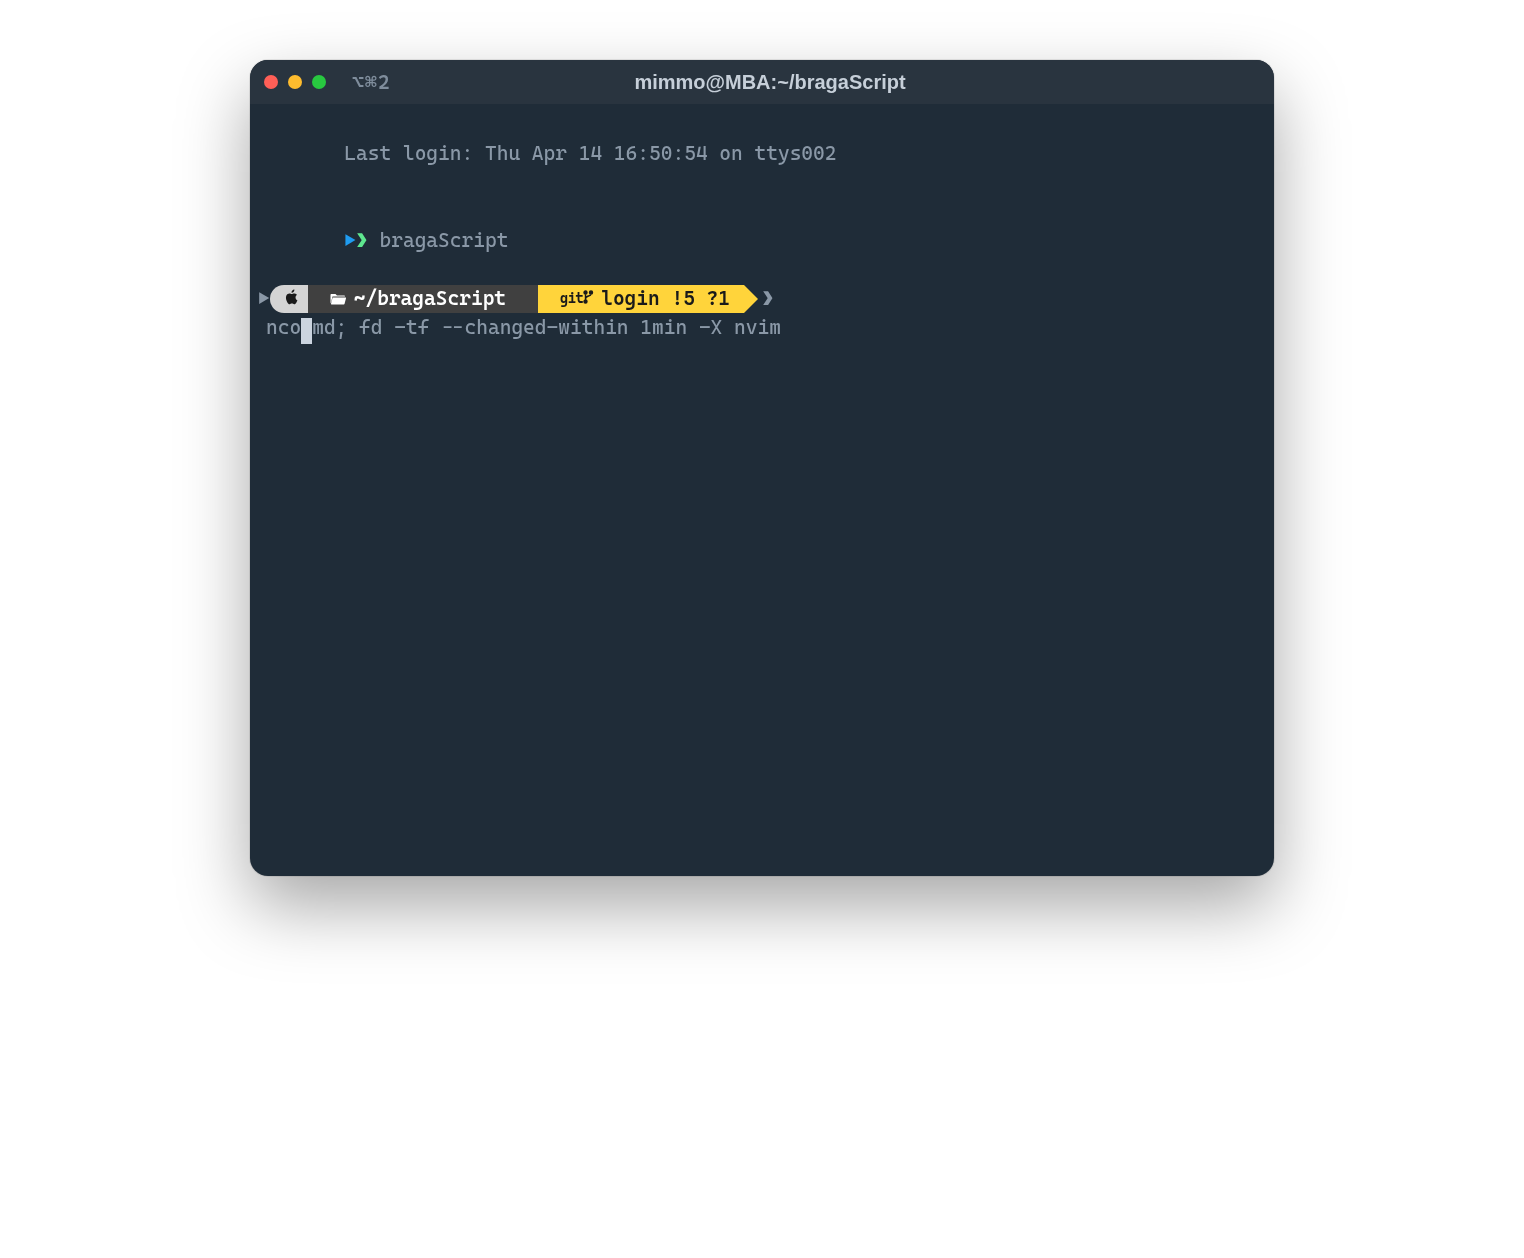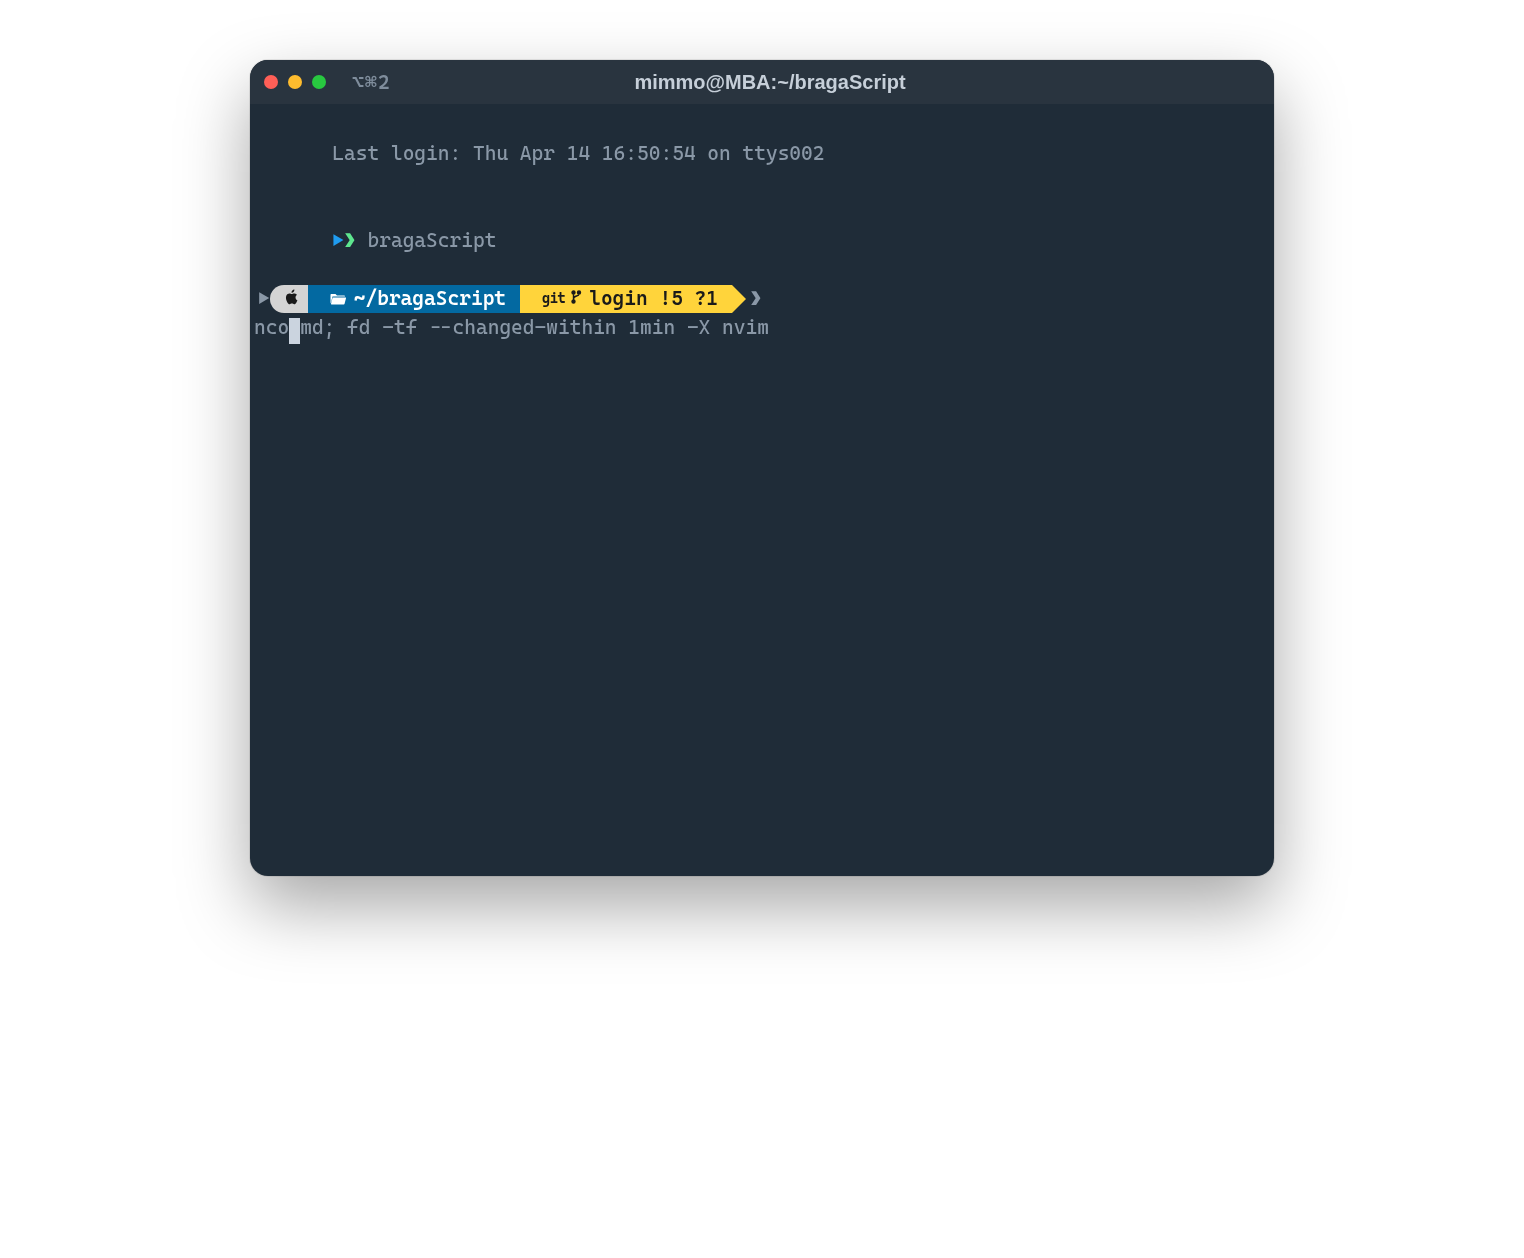--- a/index.html
+++ b/index.html
@@ -77,21 +77,21 @@
       flex: 1;
       padding: 6px 0 6px 0;
       color: #b7c2cf;
       font-size: 20px;
       line-height: 1.45;
       position: relative;
       overflow: hidden;
     }
 
     .line {
-      padding: 0 12px;
+      padding: 0 24px;
       white-space: pre;
     }
 
     .muted   { color: #8a98a7; }
     .prompt-chevron { color: #5ee78f; font-weight: 700; }
     .arrow-blue { color: #1f9cf0; }
 
     
     .prompt-row {
       display: flex;
@@ -121,23 +121,23 @@
       position: absolute;
       right: -14px;
       top: 0;
       border-left: 14px solid #d4d4d4;
       border-top: 14px solid transparent;
       border-bottom: 14px solid transparent;
     }
 
     
     .seg-path {
-      background: #0369a1;
+      background: #404040;
       color: #ffffff;
-      padding: 0 14px 0 22px;
+      padding: 0 32px 0 22px;
       font-weight: 600;
       justify-content: space-between;
     }
     .seg-path::after {
       content: "";
       position: absolute;
       right: -14px;
       top: 0;
       border-left: 14px solid #1f9cf0;
       border-top: 14px solid transparent;
@@ -162,21 +162,20 @@
     }
 
     .folder-icon {
       display: inline-block;
       margin-right: 8px;
     }
 
     .git-label {
       font-size: 14px;
       font-weight: 800;
-      margin-right: 6px;
       letter-spacing: -0.5px;
     }
 
     .branch-icon {
       display: inline-block;
       margin-right: 6px;
     }
 
     .lead-arrow {
       color: #8a98a7;
@@ -190,21 +189,21 @@
       margin-right: 10px;
       font-weight: 700;
     }
 
     .cmd-text {
       color: #b7c2cf;
       white-space: pre-wrap;
     }
 
     .cmd-continuation {
-      padding: 0 4px;
+      padding: 0 16px;
       color: #8a98a7;
       white-space: pre;
       position: relative;
     }
 
     .cursor-block {
       display: inline-block;
       width: 11px;
       height: 26px;
       background: #cbd4df;

